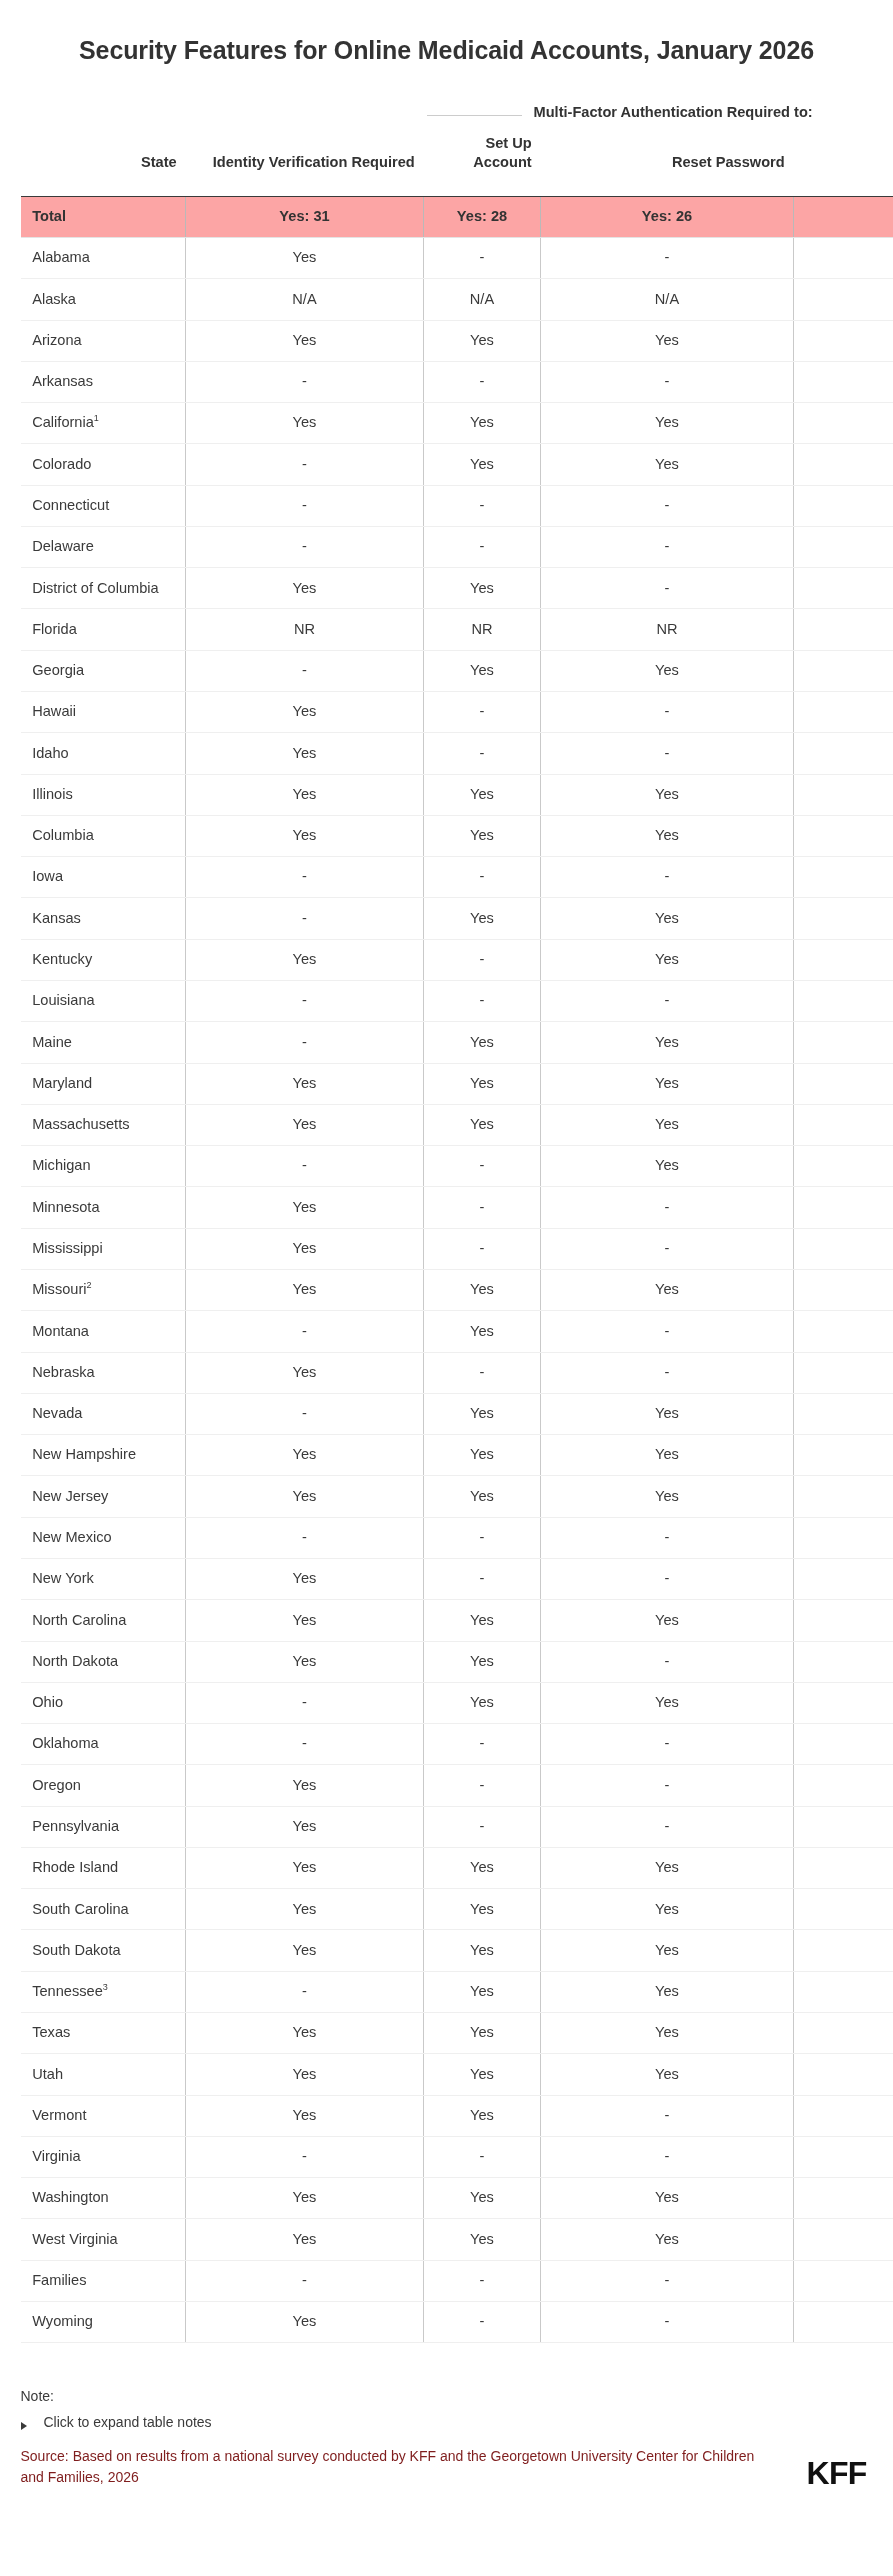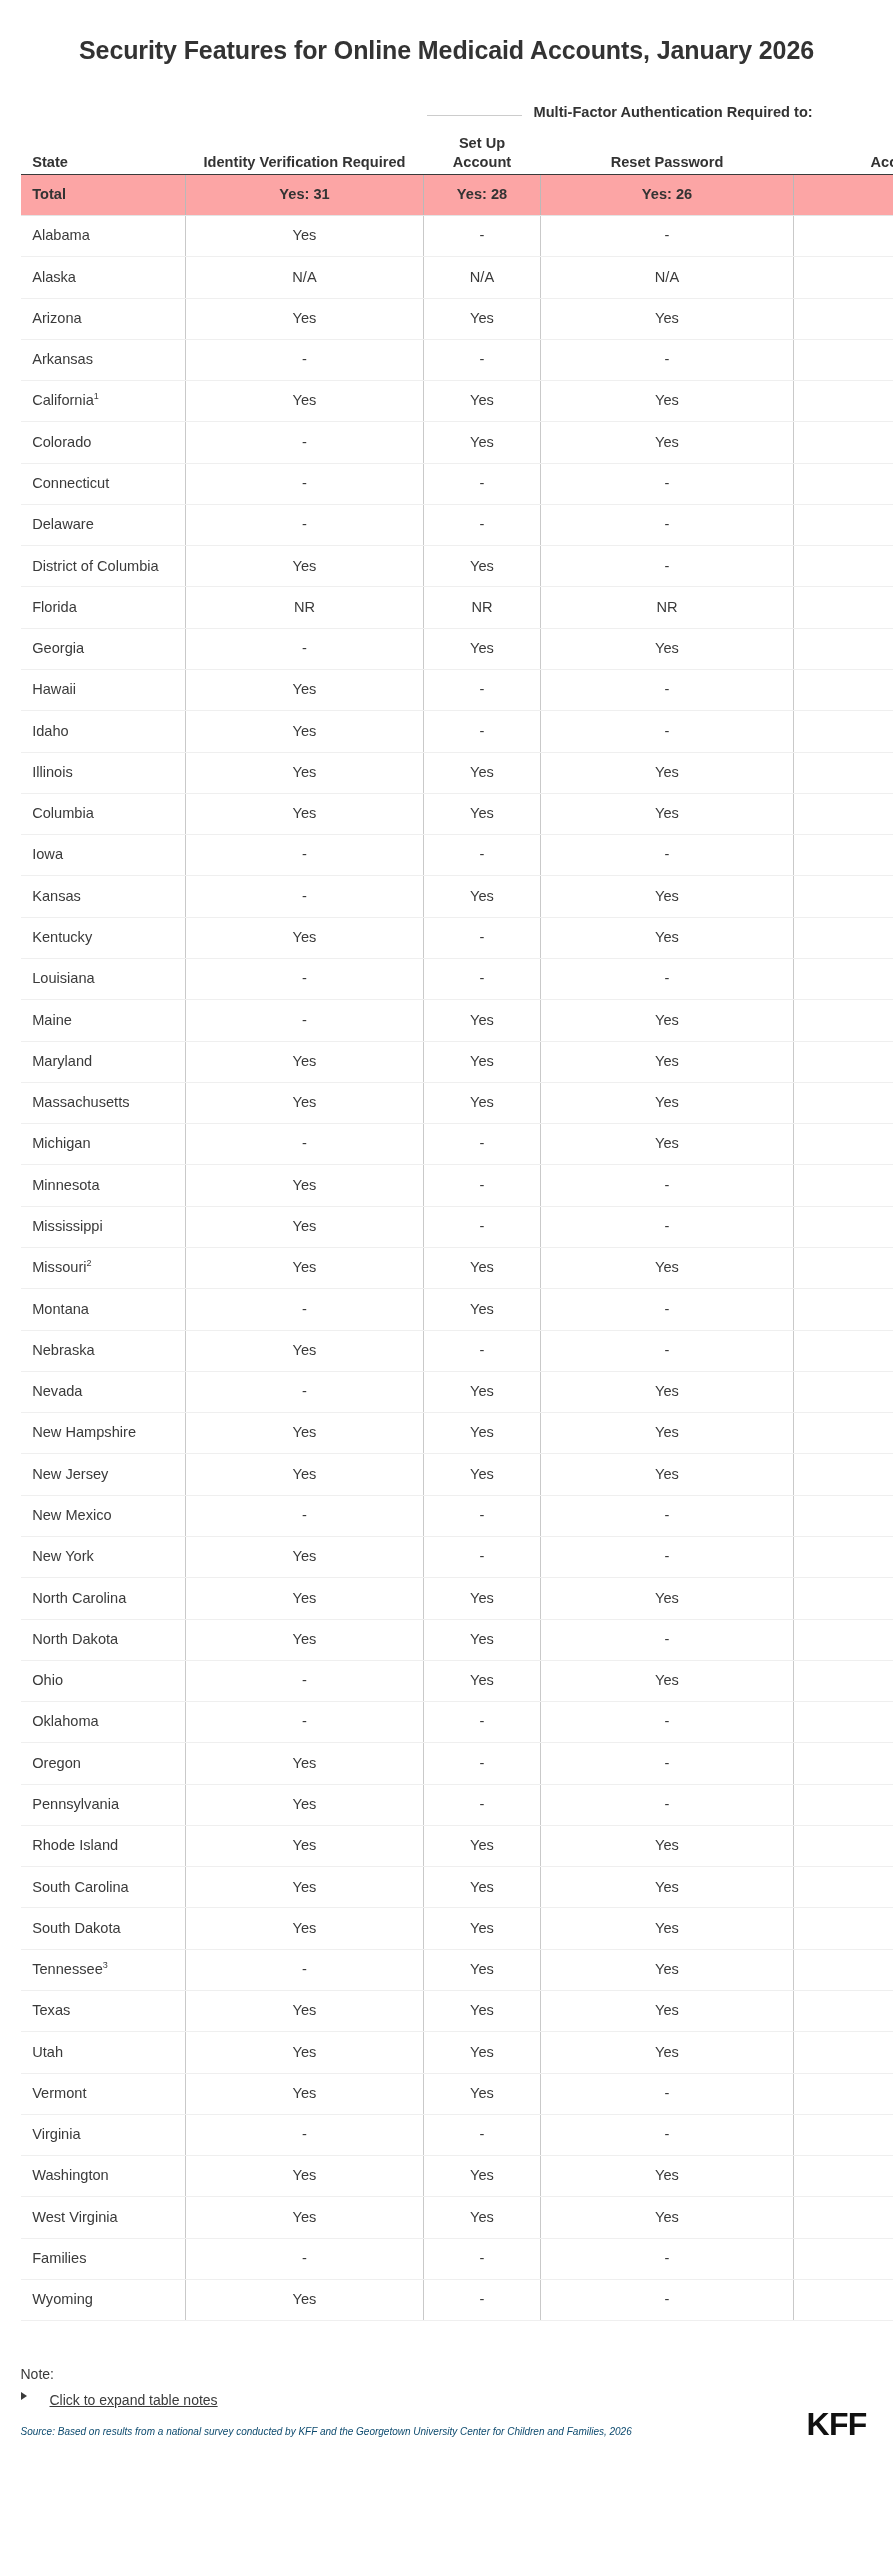--- a/index.html
+++ b/index.html
@@ -89,21 +89,22 @@
     line-height: 1.3;
     border: none;
     background: #ffffff;
   }
   thead th.h-state { text-align: left;  padding-left: 11.7px; }
   thead th.h-num   { text-align: center; }
   thead th.h-access{ text-align: center; }
 
   thead tr.head-line th {
     border-bottom: 1.5px solid #3a3a3a;
-    padding-bottom: 2px;
+    padding-bottom: 24px;
+    text-align: right;
   }
 
   tbody td {
     font-size: 14.6px;
     color: #3a3a3a;
     padding: 10.3px 8.8px;
     line-height: 1.35;
     border-bottom: 0.7px solid #efefef;
     border-right: 0.7px solid #c9c9c9;
     vertical-align: middle;
@@ -141,40 +142,38 @@
   }
   .note-label {
     font-size: 14px;
     color: #3a3a3a;
     margin-bottom: 9.5px;
   }
   .expand-row {
     font-size: 14px;
     color: #3a3a3a;
     display: flex;
-    align-items: flex-start;
-    gap: 23px;
+    align-items: flex-end;
+    gap: 17px;
     margin-bottom: 16px;
     cursor: pointer;
     width: max-content;
-    text-decoration: underline;
   }
   .tri {
     width: 0; height: 0;
     border-left: 6.6px solid #3a3a3a;
     border-top: 4.4px solid transparent;
     border-bottom: 4.4px solid transparent;
     display: inline-block;
   }
   .source {
-    font-size: 10px;
-    color: #0c4a6e;
+    font-size: 14px;
+    color: #7f1d1d;
     line-height: 1.5;
     max-width: 747px;
-    font-style: italic;
   }
   .kff {
     position: absolute;
     right: 5.9px;
     bottom: 13px;
     font-size: 32px;
     font-weight: bold;
     letter-spacing: -0.7px;
     color: #111111;
     font-family: "Liberation Sans", sans-serif;

